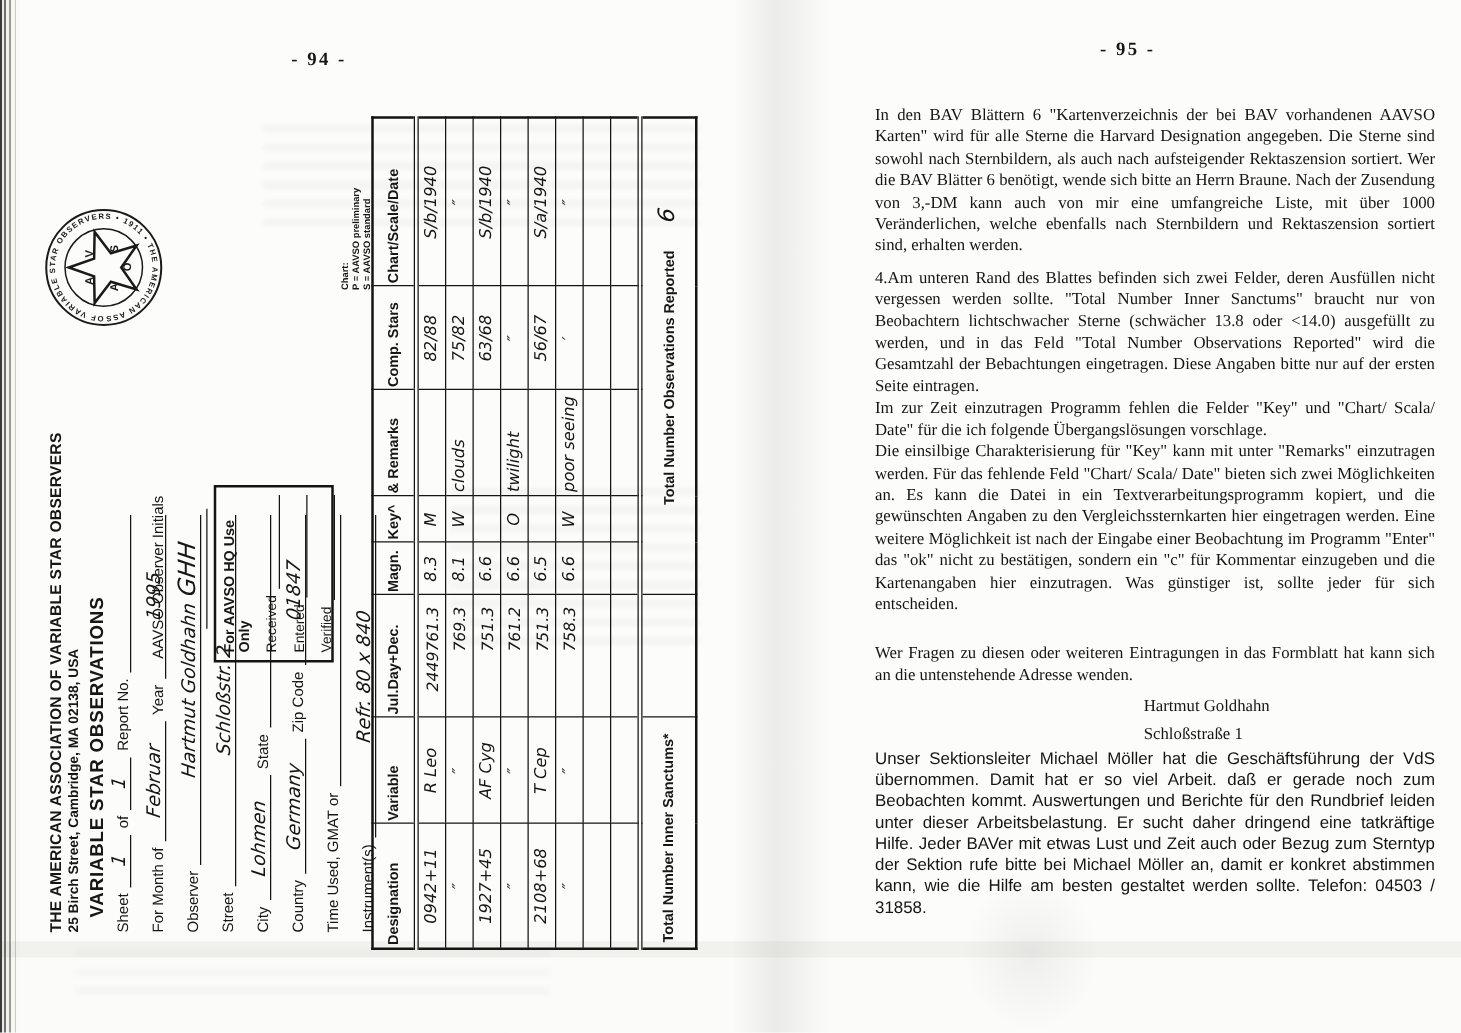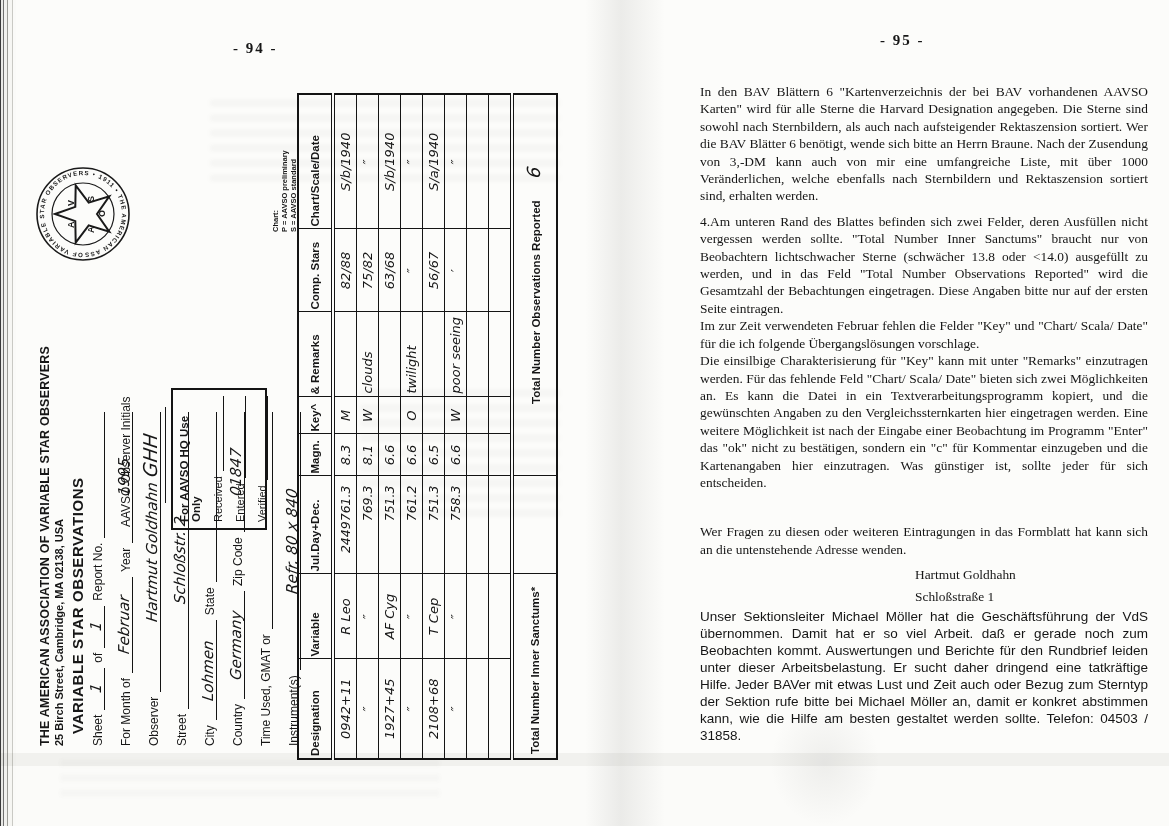--- a/index.html
+++ b/index.html
@@ -322,23 +322,23 @@
             <span class="hw">6</span>
           </td>
         </tr>
       </tfoot>
     </table>
   </div>
 
   <div class="right-page">
     <p style="margin-top:47px;">In den BAV Blättern 6 "Kartenverzeichnis der bei BAV vorhandenen AAVSO Karten" wird für alle Sterne die Harvard Designation angegeben. Die Sterne sind sowohl nach Sternbildern, als auch nach aufsteigender Rektaszension sortiert. Wer die BAV Blätter 6 benötigt, wende sich bitte an Herrn Braune. Nach der Zusendung von 3,-DM kann auch von mir eine umfangreiche Liste, mit über 1000 Veränderlichen, welche ebenfalls nach Sternbildern und Rektaszension sortiert sind, erhalten werden.</p>
     <p class="para-gap" style="margin-top:24px;">4.Am unteren Rand des Blattes befinden sich zwei Felder, deren Ausfüllen nicht vergessen werden sollte. "Total Number Inner Sanctums" braucht nur von Beobachtern lichtschwacher Sterne (schwächer 13.8 oder &lt;14.0) ausgefüllt zu werden, und in das Feld "Total Number Observations Reported" wird die Gesamtzahl der Bebachtungen eingetragen. Diese Angaben  bitte nur auf der ersten Seite eintragen.</p>
-    <p>Im zur Zeit verwendeten Februar fehlen die Felder "Key" und "Chart/ Scala/ Date" für die ich folgende Übergangslösungen vorschlage.</p>
+    <p>Im zur Zeit einzutragen Programm fehlen die Felder "Key" und "Chart/ Scala/ Date" für die ich folgende Übergangslösungen vorschlage.</p>
     <p>Die einsilbige Charakterisierung für "Key" kann mit unter "Remarks" einzutragen werden. Für das fehlende Feld "Chart/ Scala/ Date" bieten sich zwei Möglichkeiten an. Es kann die Datei in ein Textverarbeitungsprogramm kopiert, und die gewünschten Angaben zu den Vergleichssternkarten hier eingetragen werden. Eine weitere Möglichkeit ist nach der Eingabe einer Beobachtung im Programm "Enter" das "ok" nicht zu bestätigen, sondern ein "c" für Kommentar einzugeben und die Kartenangaben hier einzutragen. Was günstiger ist, sollte jeder für sich entscheiden.</p>
-    <p style="margin-top:32px;">Wer Fragen zu diesen oder weiteren Eintragungen in das Formblatt hat kann sich an die untenstehende Adresse wenden.</p>
+    <p style="margin-top:22px;">Wer Fragen zu diesen oder weiteren Eintragungen in das Formblatt hat kann sich an die untenstehende Adresse wenden.</p>
     <div class="addr">
       <div>Hartmut Goldhahn</div>
       <div>Schloßstraße 1</div>
     </div>
     <p class="sect-para">Unser Sektionsleiter Michael Möller hat die Geschäftsführung der VdS übernommen. Damit hat er so viel Arbeit. daß er gerade noch zum Beobachten kommt. Auswertungen und Berichte für den Rundbrief  leiden unter dieser Arbeitsbelastung. Er sucht daher dringend eine tatkräftige Hilfe. Jeder BAVer mit etwas Lust und Zeit auch  oder  Bezug zum Sterntyp der Sektion rufe bitte bei Michael Möller an, damit er konkret abstimmen kann, wie die Hilfe am besten gestaltet werden sollte. Telefon: 04503 / 31858.</p>
 
   </div>
 
 </div>
 

